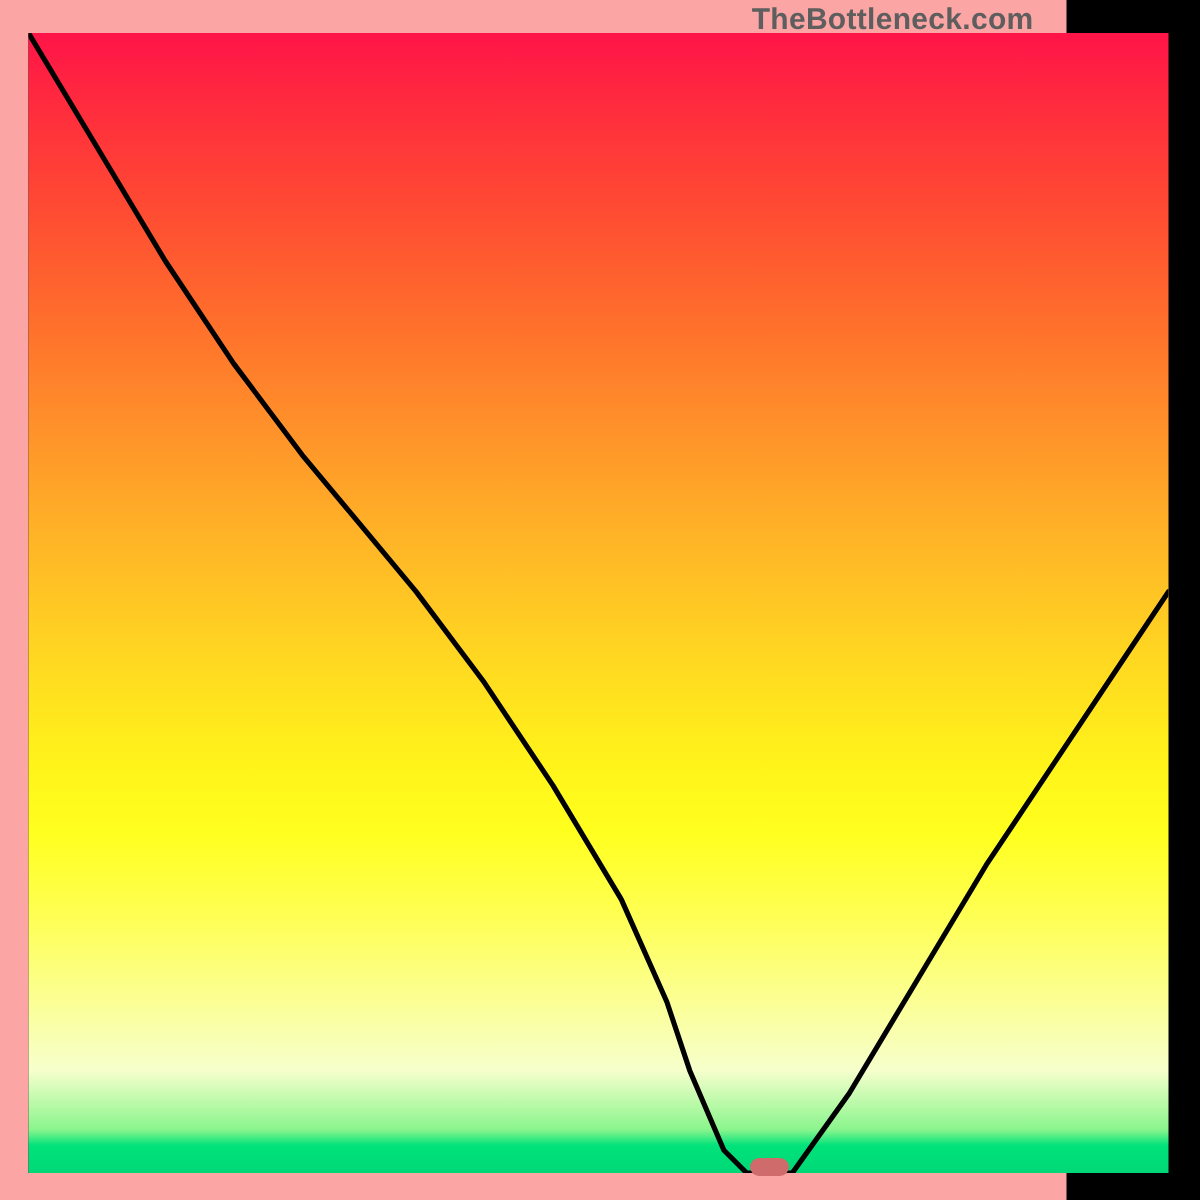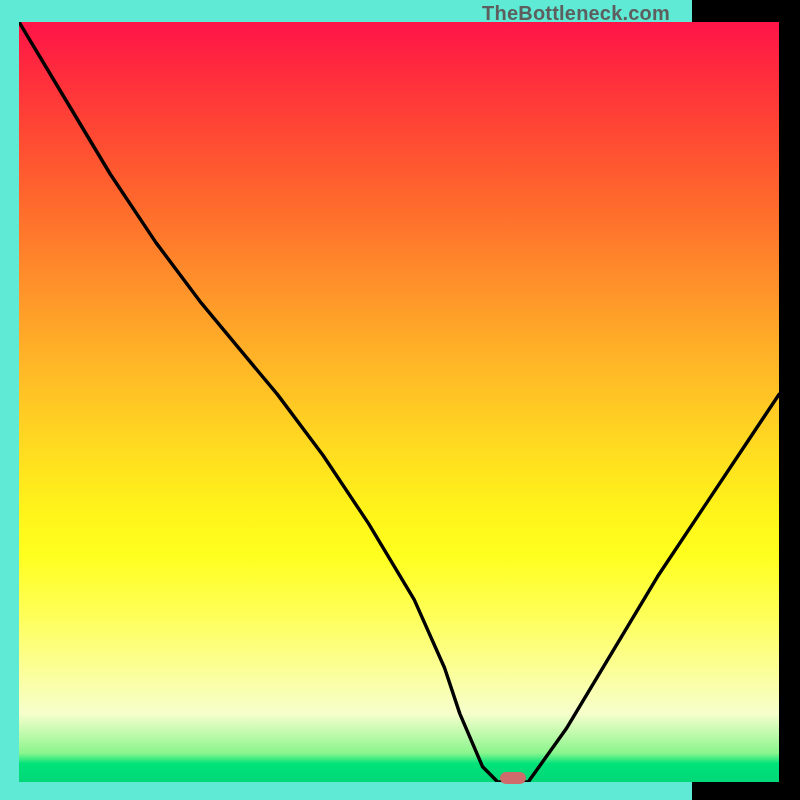--- a/index.html
+++ b/index.html
@@ -7,21 +7,22 @@
     padding: 0;
     width: 800px;
     height: 800px;
     overflow: hidden;
     background: #000;
   }
   .stage {
     position: relative;
     width: 692px;
     height: 800px;
-    background: #5eead4;
+    background: #fca5a5;
+    padding-left: 19px;
   }
   .plot-frame {
     position: absolute;
     left: 19px;
     top: 22px;
     width: 760px;
     height: 760px;
     background: #000;
   }
   .gradient {

